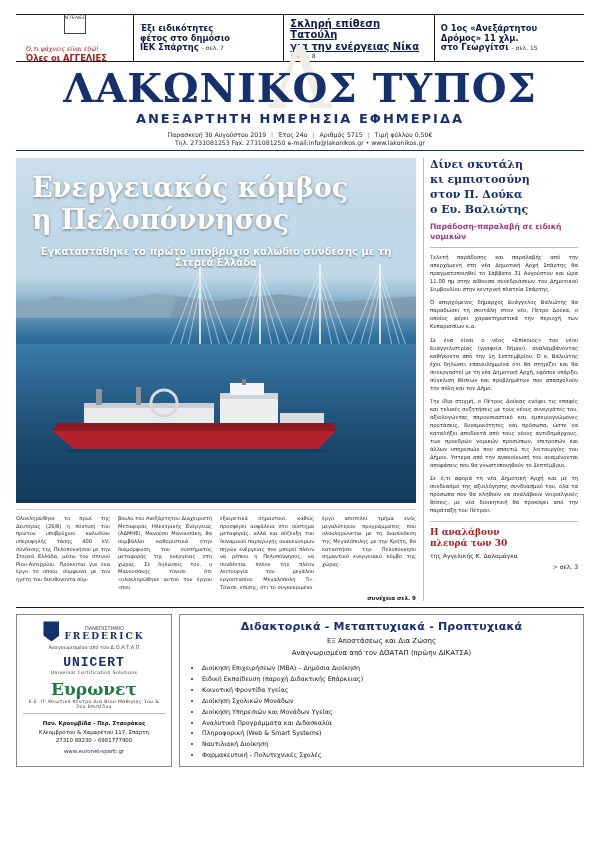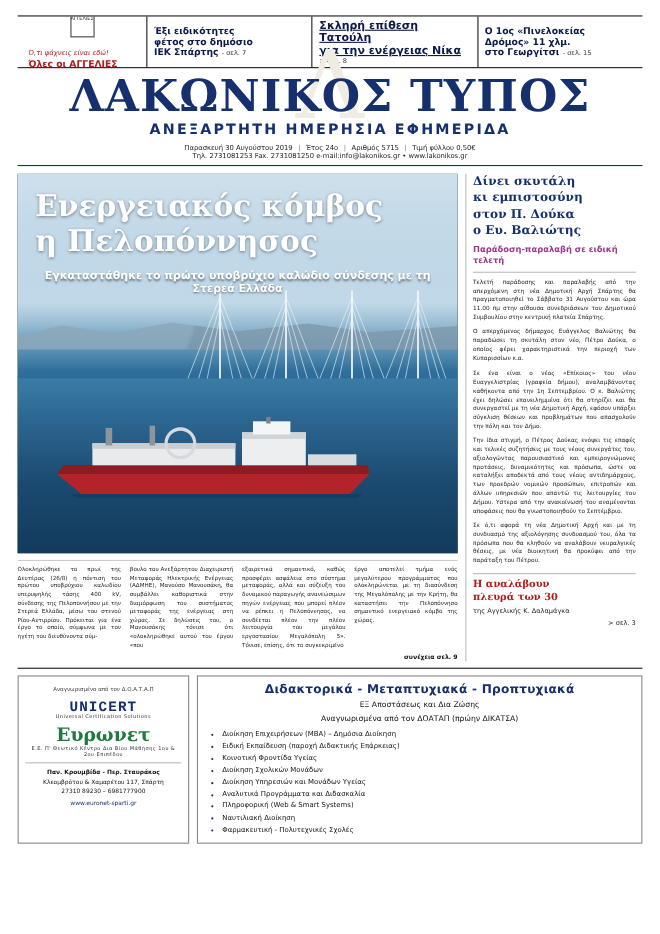--- a/index.html
+++ b/index.html
@@ -363,21 +363,21 @@
       </div>
     </div>
 
     <div class="teaser">
       <div class="teaser-line small">Σκληρή επίθεση Τατούλη</div>
       <div class="teaser-line small">για την ενέργειας Νίκα</div>
       <div class="teaser-ref">&gt; σελ. 8</div>
     </div>
 
     <div class="teaser">
-      <div class="teaser-line">Ο 1ος «Πινελοκείας</div>
+      <div class="teaser-line">Ο 1ος «Ανεξάρτητου</div>
       <div class="teaser-line">Δρόμος» 11 χλμ.</div>
       <div class="teaser-line">
         <span>στο Γεωργίτσι</span>
         <span class="teaser-ref">- σελ. 15</span>
       </div>
     </div>
 
   </div>
 
   <div class="masthead">
@@ -461,21 +461,21 @@
       </div>
       <div class="cont-ref">συνέχεια σελ. 9</div>
 
     </div>
 
     <div class="right-col">
       <div class="rc-head">Δίνει σκυτάλη</div>
       <div class="rc-head">κι εμπιστοσύνη</div>
       <div class="rc-head">στον Π. Δούκα</div>
       <div class="rc-head">ο Ευ. Βαλιώτης</div>
-      <div class="rc-sub">Παράδοση-παραλαβή σε ειδική τελετή</div>
+      <div class="rc-sub">Παράδοση-παραλαβή σε ειδική νομικών</div>
       <div class="rc-rule"></div>
       <div class="rc-body">
         <p>Τελετή παράδοσης και παραλαβής από την απερχόμενη στη νέα Δημοτική Αρχή Σπάρτης θα πραγματοποιηθεί το Σάββατο 31 Αυγούστου και ώρα 11.00 πμ στην αίθουσα συνεδριάσεων του Δημοτικού Συμβουλίου στην κεντρική πλατεία Σπάρτης.</p>
         <p>Ο απερχόμενος δήμαρχος Ευάγγελος Βαλιώτης θα παραδώσει τη σκυτάλη στον νέο, Πέτρο Δούκα, ο οποίος φέρει χαρακτηριστικά την περιοχή των Κυπαρισσίων κ.α.</p>
         <p>Σε ένα είναι ο νέος «Επίκοιος» του νέου Ευαγγελιστρίας (γραφεία δήμου), αναλαμβάνοντας καθήκοντα από την 1η Σεπτεμβρίου. Ο κ. Βαλιώτης έχει δηλώσει επανειλημμένα ότι θα στηρίζει και θα συνεργαστεί με τη νέα Δημοτική Αρχή, εφόσον υπάρξει σύγκλιση θέσεων και προβλημάτων που απασχολούν την πόλη και τον Δήμο.</p>
         <p>Την ίδια στιγμή, ο Πέτρος Δούκας ενόψει τις επαφές και τελικές συζητήσεις με τους νέους συνεργάτες του, αξιολογώντας παρουσιαστικό και εμπειρογνώμονες προτάσεις, δυναμικότητες και πρόσωπα, ώστε να καταλήξει αποδεκτά από τους νέους αντιδημάρχους, των προεδρών νομικών προσώπων, επιτροπών και άλλων υπηρεσιών που απαντώ τις λειτουργίες του Δήμου. Υστερα από την ανακοίνωσή του αναμένονται αποφάσεις που θα γνωστοποιηθούν το Σεπτέμβριο.</p>
         <p>Σε ό,τι αφορά τη νέα Δημοτική Αρχή και με τη συνδυασμό της αξιολόγησης συνδυασμού του, όλα τα πρόσωπα που θα κληθούν να αναλάβουν νευραλγικές θέσεις, με νέα διοικητική θα προκύψει από την παράταξη του Πέτρου.</p>
       </div>
       <div class="rc-footer">
         <div class="rc-foot-title">Η αναλάβουν</div>
@@ -483,20 +483,27 @@
         <div class="rc-foot-sub">της Αγγελικής Κ. Δαλαμάγκα</div>
         <div class="rc-foot-ref">&gt; σελ. 3</div>
       </div>
     </div>
 
   </div>
 
   <div class="ads">
 
     <div class="ad-left">
+      <div class="uni-row">
+        <div class="crest"></div>
+        <div>
+          <div class="uni-sub">ΠΑΝΕΠΙΣΤΗΜΙΟ</div>
+          <div class="uni-name">FREDERICK</div>
+        </div>
+      </div>
       <div class="uni-sub">Αναγνωρισμένο από τον Δ.Ο.Α.Τ.Α.Π</div>
       <div class="unicert">UNICERT</div>
       <div class="unicert-sub">Universal Certification Solutions</div>
       <div class="euronet">Ευρωνετ</div>
       <div class="unicert-sub">Ε.Ε.  Π' Θεωτικό Κέντρο Δια Βίου Μάθησης 1ου &amp; 2ου Επιπέδου</div>
       <div class="divider-h"></div>
       <div class="contact">
         <div class="b">Παν. Κρουμβίδα - Περ. Σταυράκος</div>
         <div>Κλεομβρότου &amp; Χαμαρέτου 117, Σπάρτη</div>
         <div>27310 89230 – 6981777900</div>

